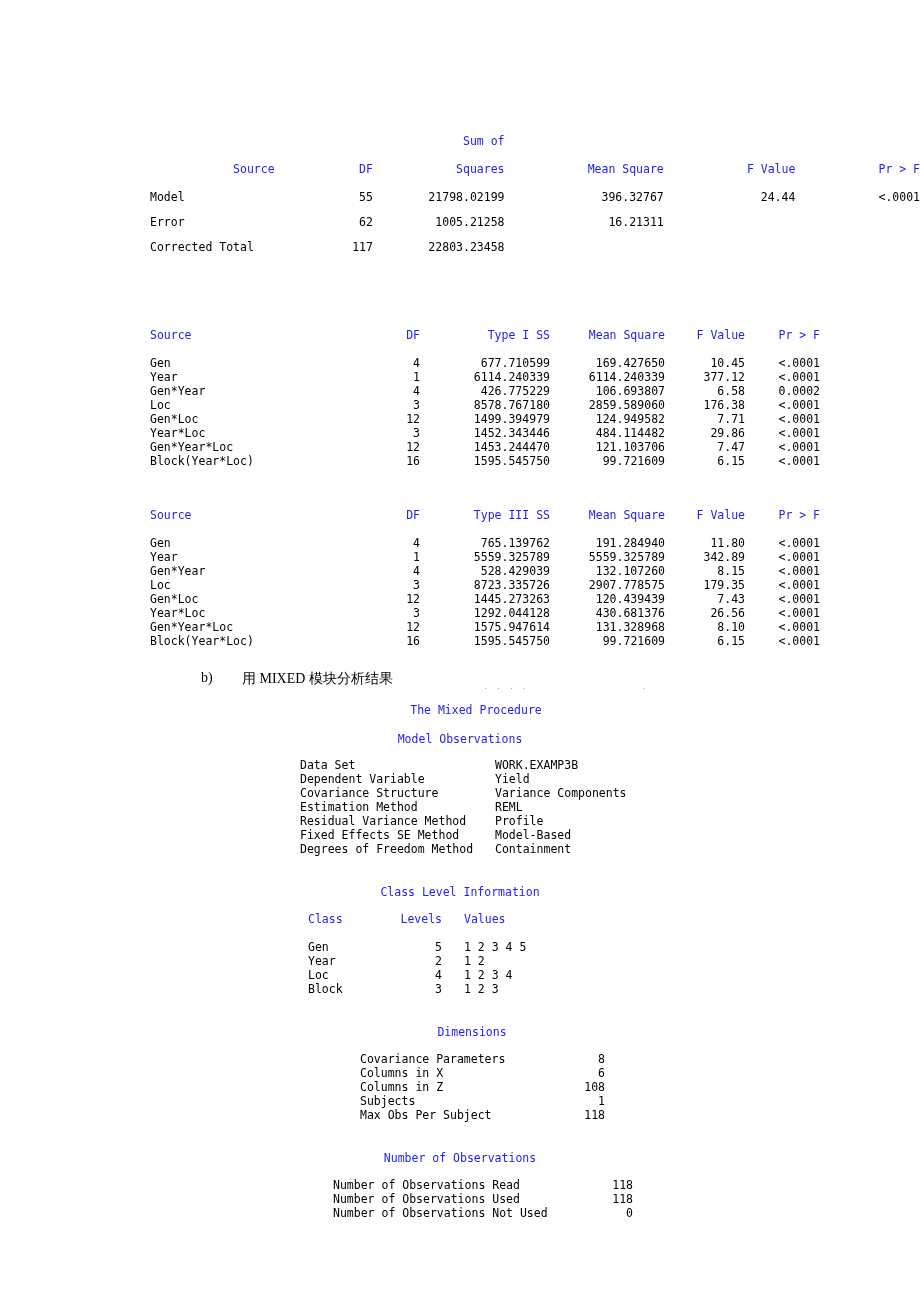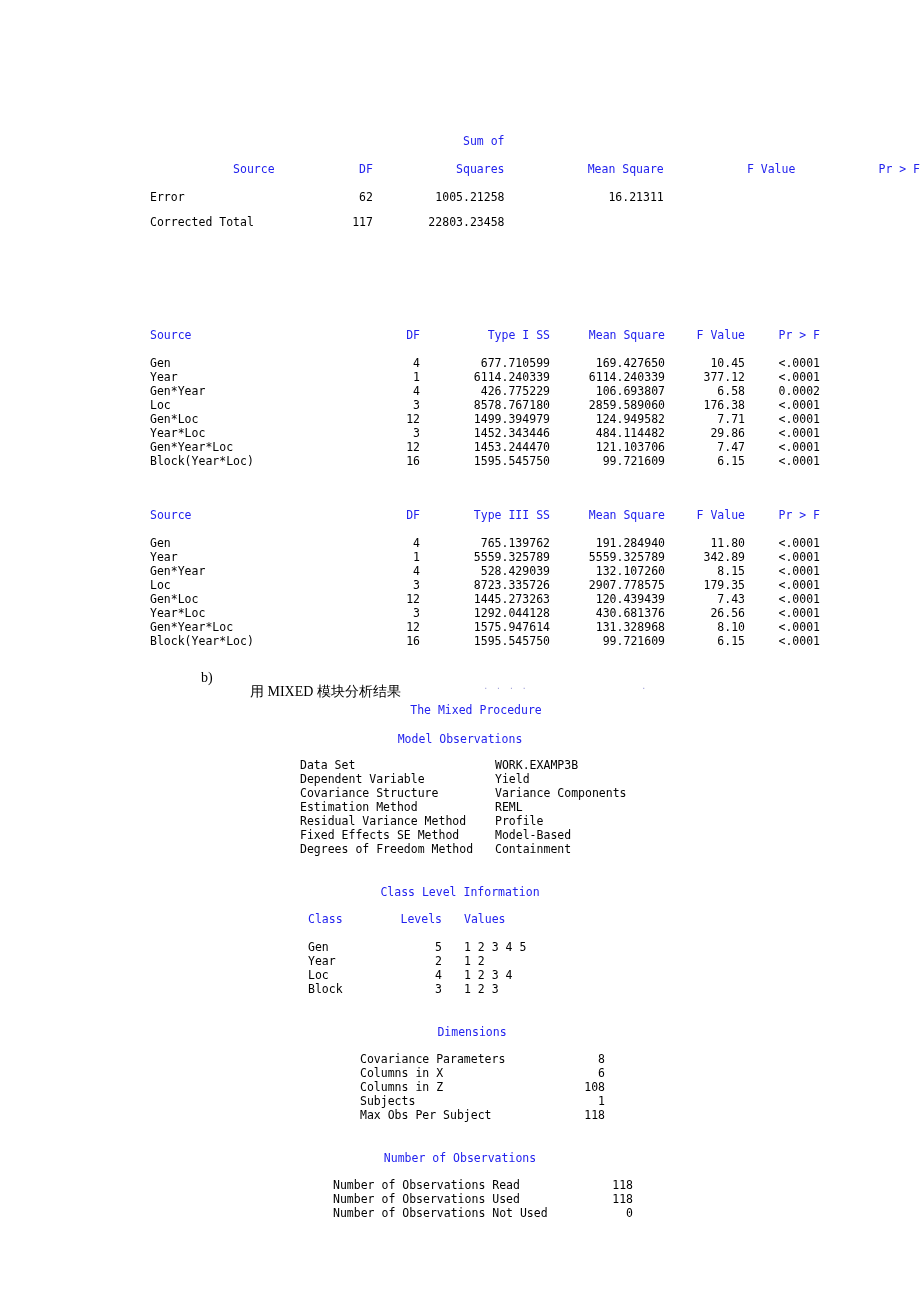--- a/index.html
+++ b/index.html
@@ -113,20 +113,28 @@
             <span>F Value</span>
           </th>
           <th style="width:75px;">
             <span style="display:block;">&nbsp;</span>
             <span>Pr &gt; F</span>
           </th>
         </tr>
       </thead>
       <tbody>
         <tr style="height:25px;">
+          <td class="left">Model</td>
+          <td>55</td>
+          <td>21798.02199</td>
+          <td>396.32767</td>
+          <td>24.44</td>
+          <td>&lt;.0001</td>
+        </tr>
+        <tr style="height:25px;">
           <td class="left">Error</td>
           <td>62</td>
           <td>1005.21258</td>
           <td>16.21311</td>
           <td></td>
           <td></td>
         </tr>
         <tr style="height:25px;">
           <td class="left">Corrected Total</td>
           <td>117</td>
@@ -302,21 +310,21 @@
           <td>1595.545750</td>
           <td>99.721609</td>
           <td>6.15</td>
           <td>&lt;.0001</td>
         </tr>
       </tbody>
     </table>
   </div>
 
   <div class="cjk" style="left:201px; top:670px;">b)</div>
-  <div class="cjk" style="left:250px; top:670px;margin-top:13px;">用 MIXED 模块分析结果</div>
+  <div class="cjk" style="left:242px; top:670px;">用 MIXED 模块分析结果</div>
   <div class="artifact" style="left:483px; top:681px; letter-spacing:1px;">. . . .</div>
   <div class="artifact" style="left:641px; top:681px;">.</div>
 
   <div class="center-title" style="left:16px; top:703px;">The Mixed Procedure</div>
 
   <div class="center-title" style="left:0; top:732px;">Model Observations</div>
   <div class="tblblock" style="left:300px; top:758px;">
     <table class="kv">
       <tbody>
         <tr>

